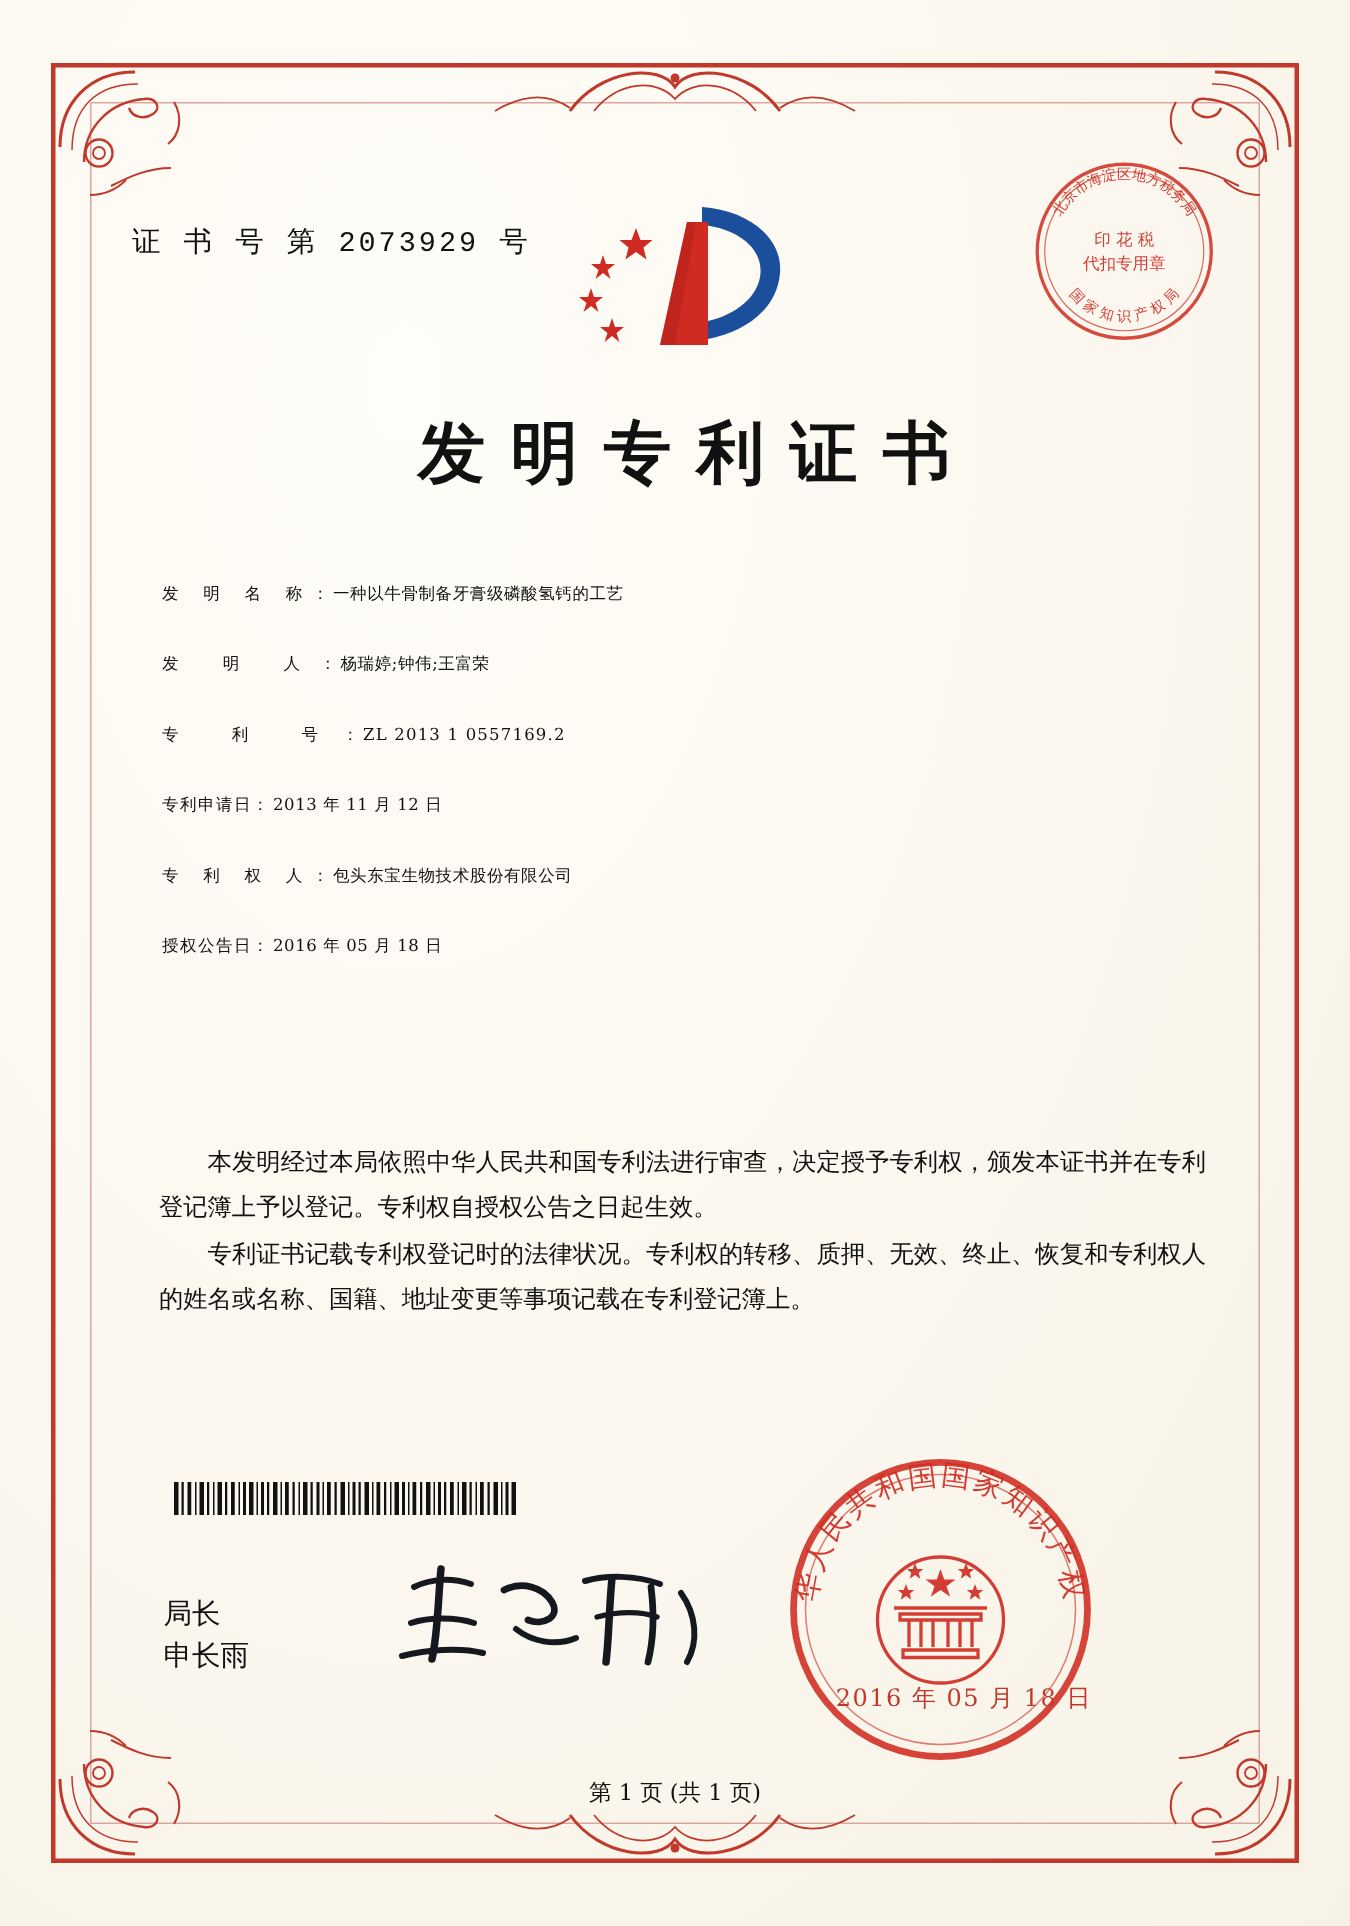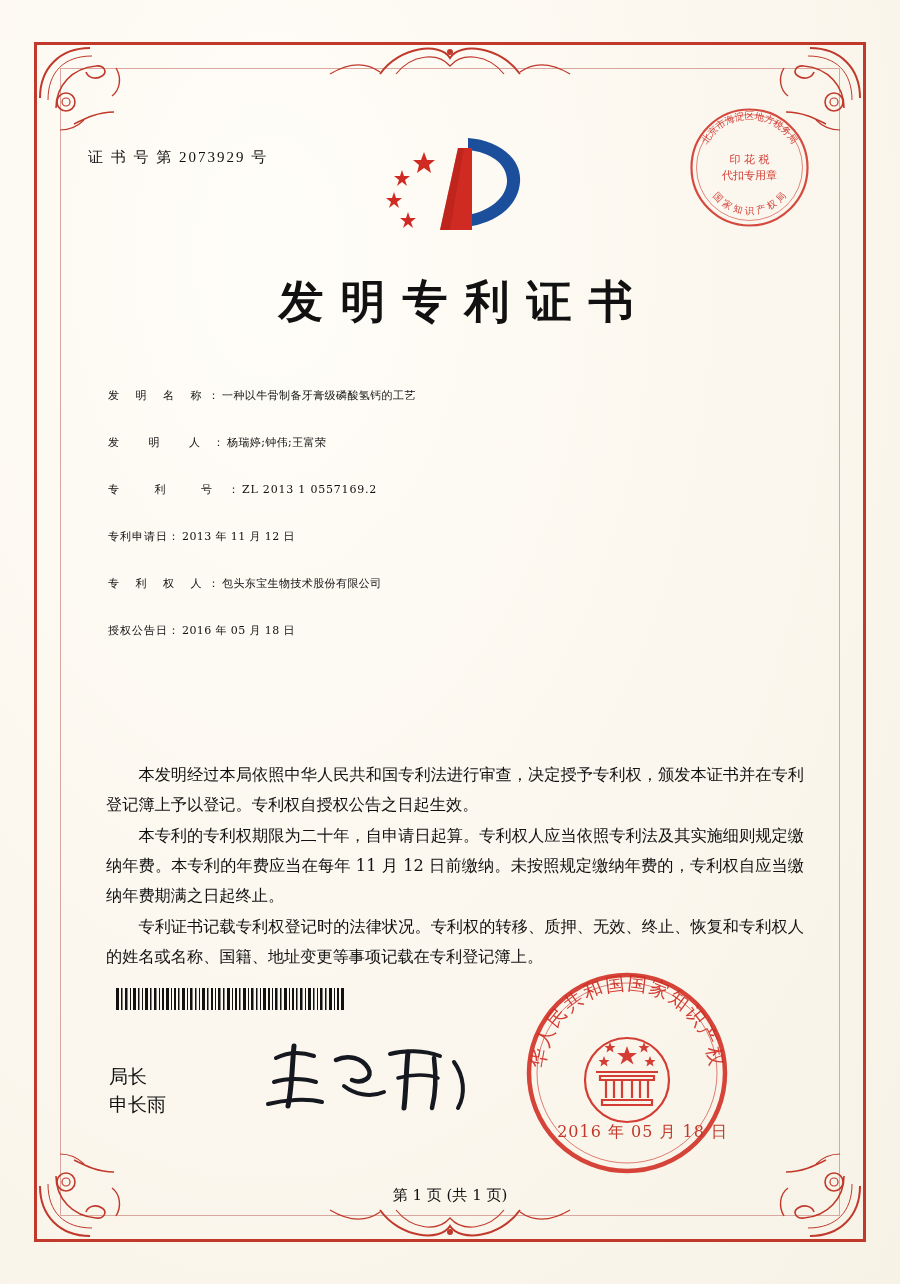--- a/index.html
+++ b/index.html
@@ -58,22 +58,22 @@
   }
   .edge-top { top: 40px; }
   .edge-bottom { bottom: 40px; transform: scaleY(-1); }
   .edge-top svg, .edge-bottom svg { width: 100%; height: 100%; display: block; }
 
   
   .cert-number {
     position: absolute;
     left: 88px;
     top: 148px;
-    font-family: Liberation Serif, serif;
-    font-size: 15px;
+    font-family: Liberation Mono, monospace;
+    font-size: 19px;
     letter-spacing: 2px;
     color: #111;
     text-align: center;
   }
 
   .logo {
     position: absolute;
     left: 380px;
     top: 130px;
     width: 150px;
@@ -354,21 +354,20 @@
     </div>
     <div class="field-row">
       <span class="field-label sp0">授权公告日</span>
       <span class="field-colon">：</span>
       <span class="field-value">2016 年 05 月 18 日</span>
     </div>
   </div>
 
   <div class="body-text">
     <p>本发明经过本局依照中华人民共和国专利法进行审查，决定授予专利权，颁发本证书并在专利登记簿上予以登记。专利权自授权公告之日起生效。</p>
-    <p>本专利的专利权期限为二十年，自申请日起算。专利权人应当依照专利法及其实施细则规定缴纳年费。本专利的年费应当在每年 11 月 12 日前缴纳。未按照规定缴纳年费的，专利权自应当缴纳年费期满之日起终止。</p>
     <p>专利证书记载专利权登记时的法律状况。专利权的转移、质押、无效、终止、恢复和专利权人的姓名或名称、国籍、地址变更等事项记载在专利登记簿上。</p>
   </div>
 
   <div class="barcode">
     <svg viewBox="0 0 232 22" preserveAspectRatio="none">
       <g fill="#111">
         <rect x="0" y="0" width="3" height="22"></rect>
           <rect x="5" y="0" width="1.5" height="22"></rect>
         <rect x="9" y="0" width="2.5" height="22"></rect>
           <rect x="14" y="0" width="1" height="22"></rect>

